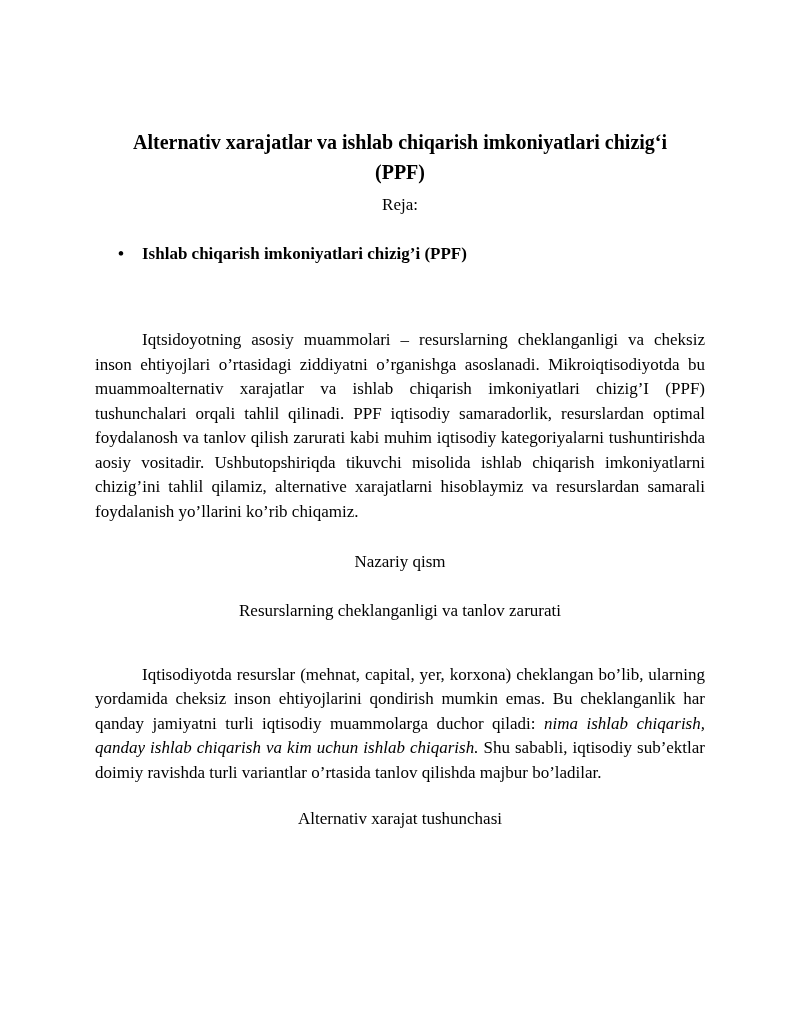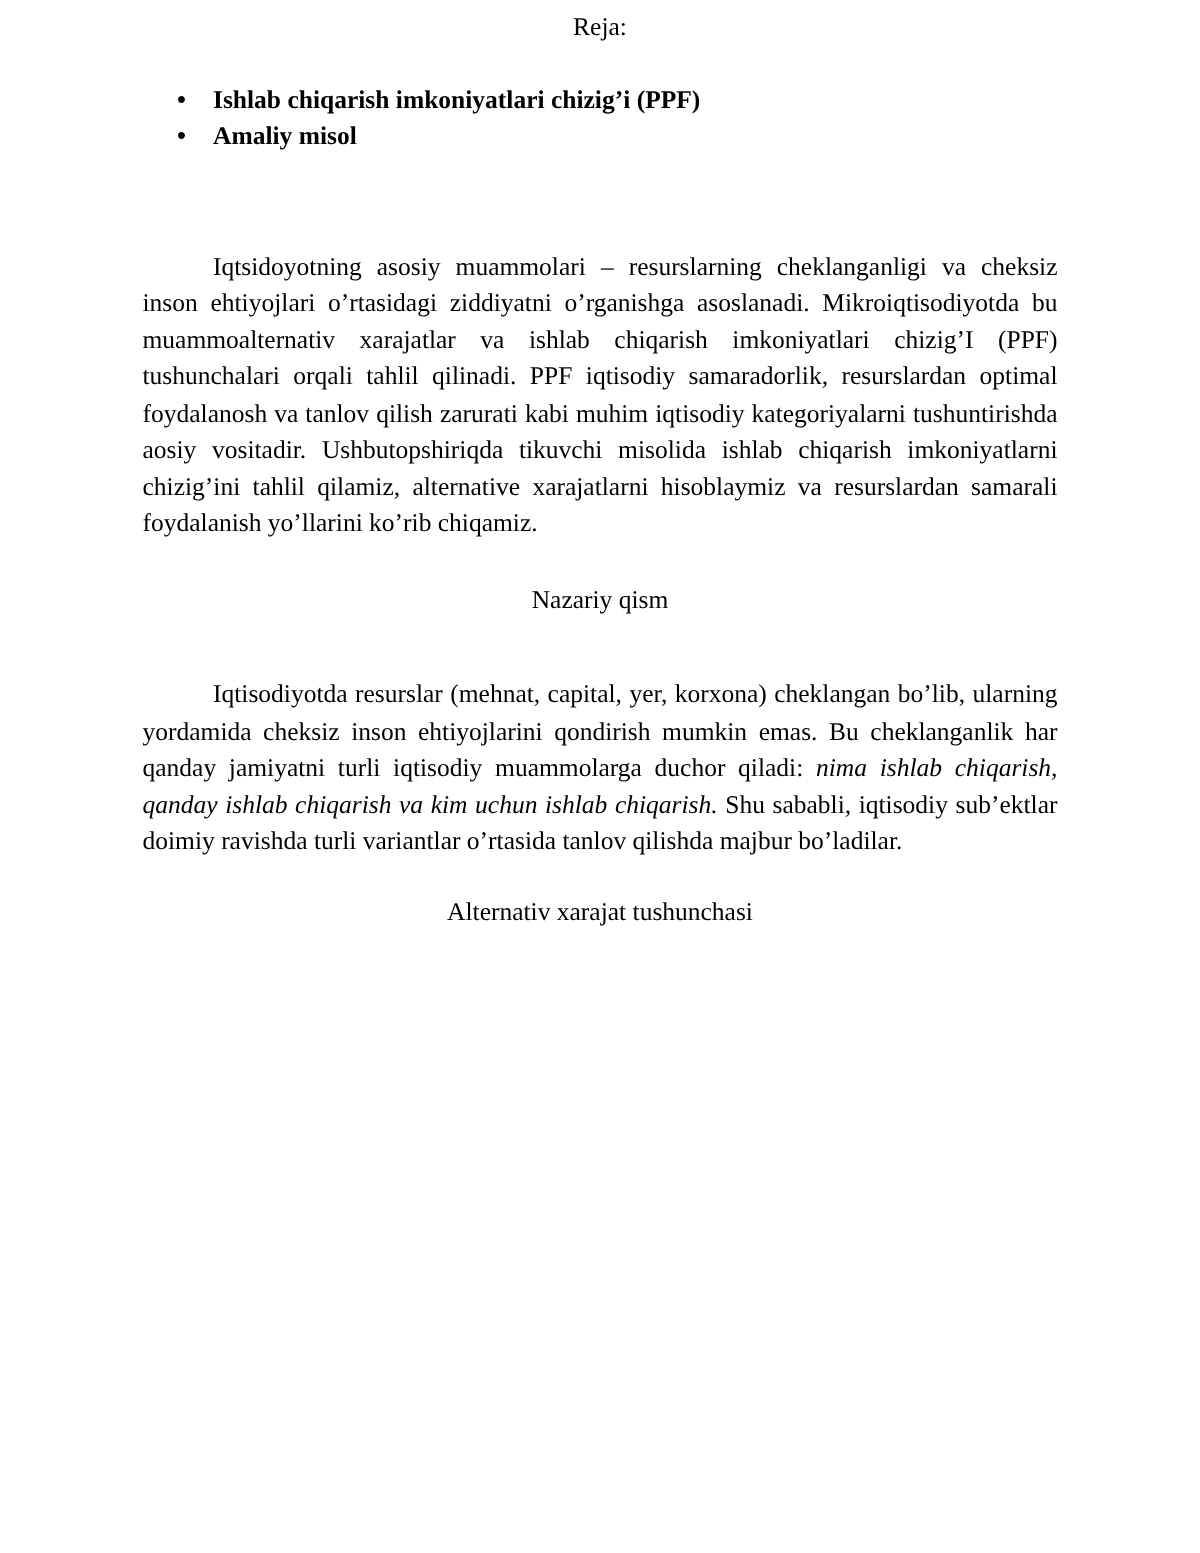--- a/index.html
+++ b/index.html
@@ -72,31 +72,35 @@
   .h-nazariy { margin-top: 26px; }
   .h-resurs { margin-top: 24.5px; }
   .h-alt { margin-top: 22px; }
 </style>
 </head>
 <body>
 
 <div class="page">
   <div class="content">
 
+    <h1 class="title">
+      <span>Alternativ xarajatlar va ishlab chiqarish imkoniyatlari chizig‘i</span><br>
+      <span>(PPF)</span>
+    </h1>
 
     <p class="subtitle">Reja:</p>
 
     <ul class="bullets">
       <li>Ishlab chiqarish imkoniyatlari chizig’i (PPF)</li>
-      <li>Amaliy misol</li>
     </ul>
 
     <p class="para para-intro">Iqtsidoyotning asosiy muammolari – resurslarning cheklanganligi va cheksiz inson ehtiyojlari o’rtasidagi ziddiyatni o’rganishga asoslanadi. Mikroiqtisodiyotda bu muammoalternativ xarajatlar va ishlab chiqarish imkoniyatlari chizig’I (PPF) tushunchalari orqali tahlil qilinadi. PPF iqtisodiy samaradorlik, resurslardan optimal foydalanosh va tanlov qilish zarurati kabi muhim iqtisodiy kategoriyalarni tushuntirishda aosiy vositadir. Ushbutopshiriqda tikuvchi misolida ishlab chiqarish imkoniyatlarni chizig’ini tahlil qilamiz, alternative xarajatlarni hisoblaymiz va resurslardan samarali foydalanish yo’llarini ko’rib chiqamiz.</p>
 
     <p class="heading h-nazariy">Nazariy qism</p>
 
+    <p class="heading h-resurs">Resurslarning cheklanganligi va tanlov zarurati</p>
 
     <p class="para para-theory"><span>Iqtisodiyotda resurslar (mehnat, capital, yer, korxona) cheklangan bo’lib, ularning yordamida cheksiz inson ehtiyojlarini qondirish mumkin emas. Bu cheklanganlik har qanday jamiyatni turli iqtisodiy muammolarga duchor qiladi: </span><i>nima ishlab chiqarish, qanday ishlab chiqarish va kim uchun ishlab chiqarish.</i><span> Shu sababli, iqtisodiy sub’ektlar doimiy ravishda turli variantlar o’rtasida tanlov qilishda majbur bo’ladilar.</span></p>
 
     <p class="heading h-alt">Alternativ xarajat tushunchasi</p>
 
   </div>
 </div>
 
 </body></html>

